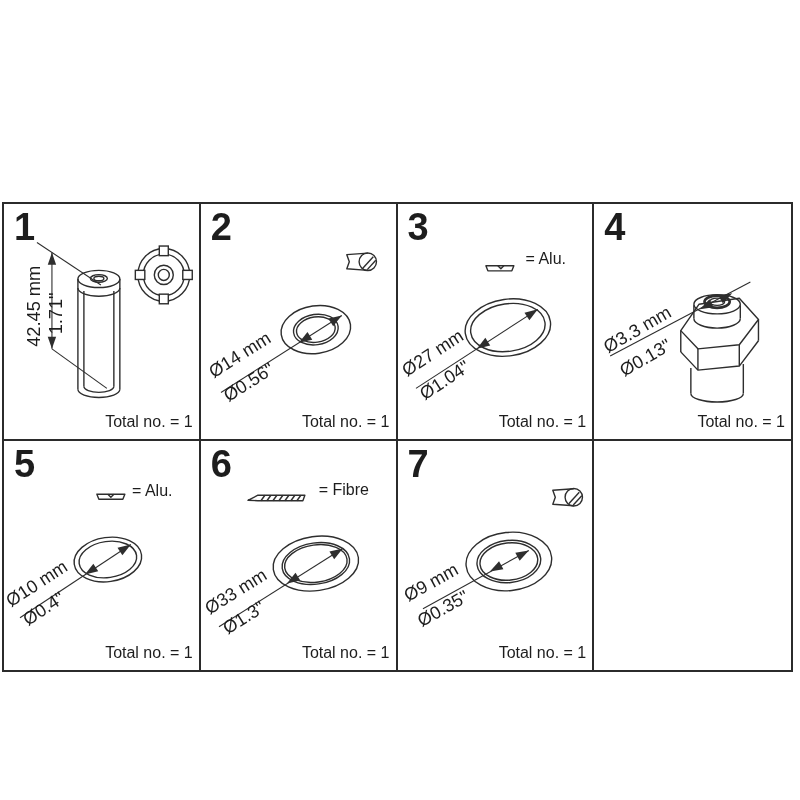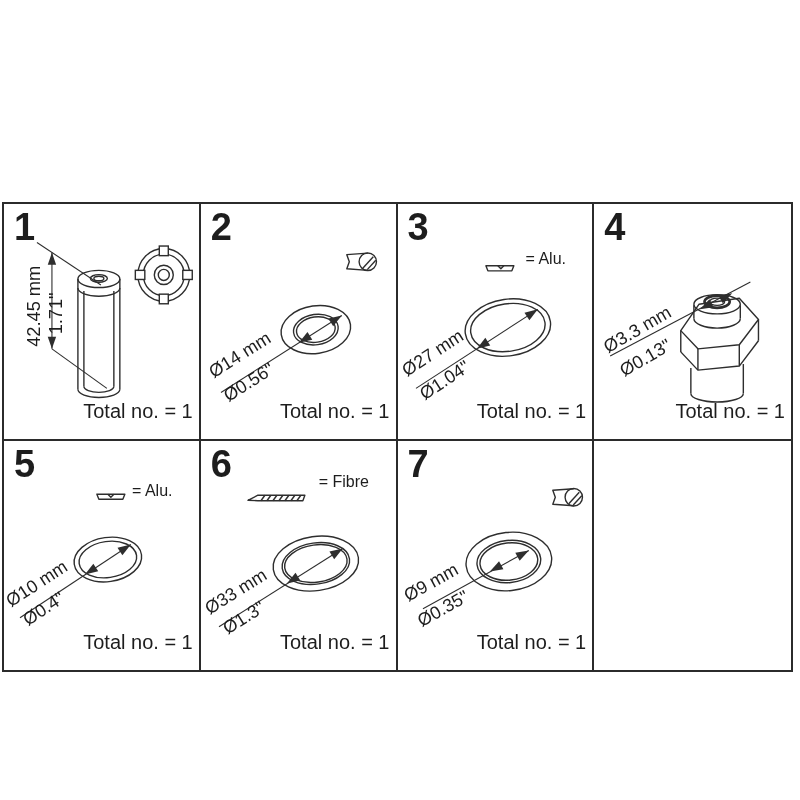--- a/index.html
+++ b/index.html
@@ -5,21 +5,21 @@
   html,body{margin:0;padding:0;background:#ffffff;}
   body{width:800px;height:800px;font-family:"Liberation Sans",sans-serif;color:#1d1d1d;}
   .sheet{position:relative;width:800px;height:800px;background:#fff;}
   .grid{position:absolute;left:2px;top:202px;width:791px;height:470px;
         border:2px solid #2b2b2b;box-sizing:border-box;background:#fff;
         display:grid;grid-template-columns:repeat(4,1fr);grid-template-rows:237fr 229fr;}
   .cell{position:relative;border-right:2px solid #2b2b2b;border-bottom:2px solid #2b2b2b;overflow:hidden;}
   .cell:nth-child(4n){border-right:none;}
   .cell:nth-child(n+5){border-bottom:none;}
   .num{position:absolute;top:2px;left:10px;font-size:38px;font-weight:bold;letter-spacing:-1px;}
-  .total{position:absolute;bottom:16px;right:6px;font-size:20px;white-space:nowrap;}
+  .total{position:absolute;bottom:8px;right:6px;font-size:16px;white-space:nowrap;}
   .mat{position:absolute;font-size:16px;white-space:nowrap;}
   svg.art{position:absolute;left:0;top:0;width:100%;height:100%;}
   .ln{fill:none;stroke:#2e2e2e;stroke-width:1.4;stroke-linejoin:round;}
   .lnb{fill:none;stroke:#2e2e2e;stroke-width:2.6;}
   .dim{fill:none;stroke:#2e2e2e;stroke-width:1.1;}
   .ah{fill:#2e2e2e;stroke:none;}
   .notch{fill:#ffffff;stroke:#2e2e2e;stroke-width:1.4;}
   svg text{fill:#1d1d1d;font-size:18px;font-family:"Liberation Sans",sans-serif;}
 </style>
 </head>
@@ -181,21 +181,21 @@
           <ellipse class="ln" cx="115" cy="122" rx="31.5" ry="18.5"></ellipse>
         </g>
         <g>
           <path class="dim" d="M18,185 L142,107"></path>
           <path class="ah" transform="translate(142,107) rotate(-32)" d="M0,0 L-13,4.5 L-13,-4.5 Z"></path>
           <path class="ah" transform="translate(86,142) rotate(148)" d="M0,0 L-13,4.5 L-13,-4.5 Z"></path>
         </g>
         <text transform="rotate(-32 38 155)" x="38" y="155" text-anchor="middle">Ø33 mm</text>
         <text transform="rotate(-32 46 181)" x="46" y="181" text-anchor="middle">Ø1.3"</text>
       </svg>
-      <div class="mat" style="left:118px;top:32px;">= Fibre</div>
+      <div class="mat" style="left:118px;top:40px;">= Fibre</div>
       <div class="total">Total no. = 1</div>
     </div>
 
     <div class="cell">
       <div class="num">7</div>
       <svg class="art" viewBox="0 0 195 228" preserveAspectRatio="none">
         <g>
           <path class="ln" d="M176,47.5 L155,49 L157.5,56 L155,63 L176,64.5"></path>
           <circle class="ln" cx="176" cy="56" r="8.7"></circle>
           <path class="ln" d="M171,62.5 L181.5,51"></path>

